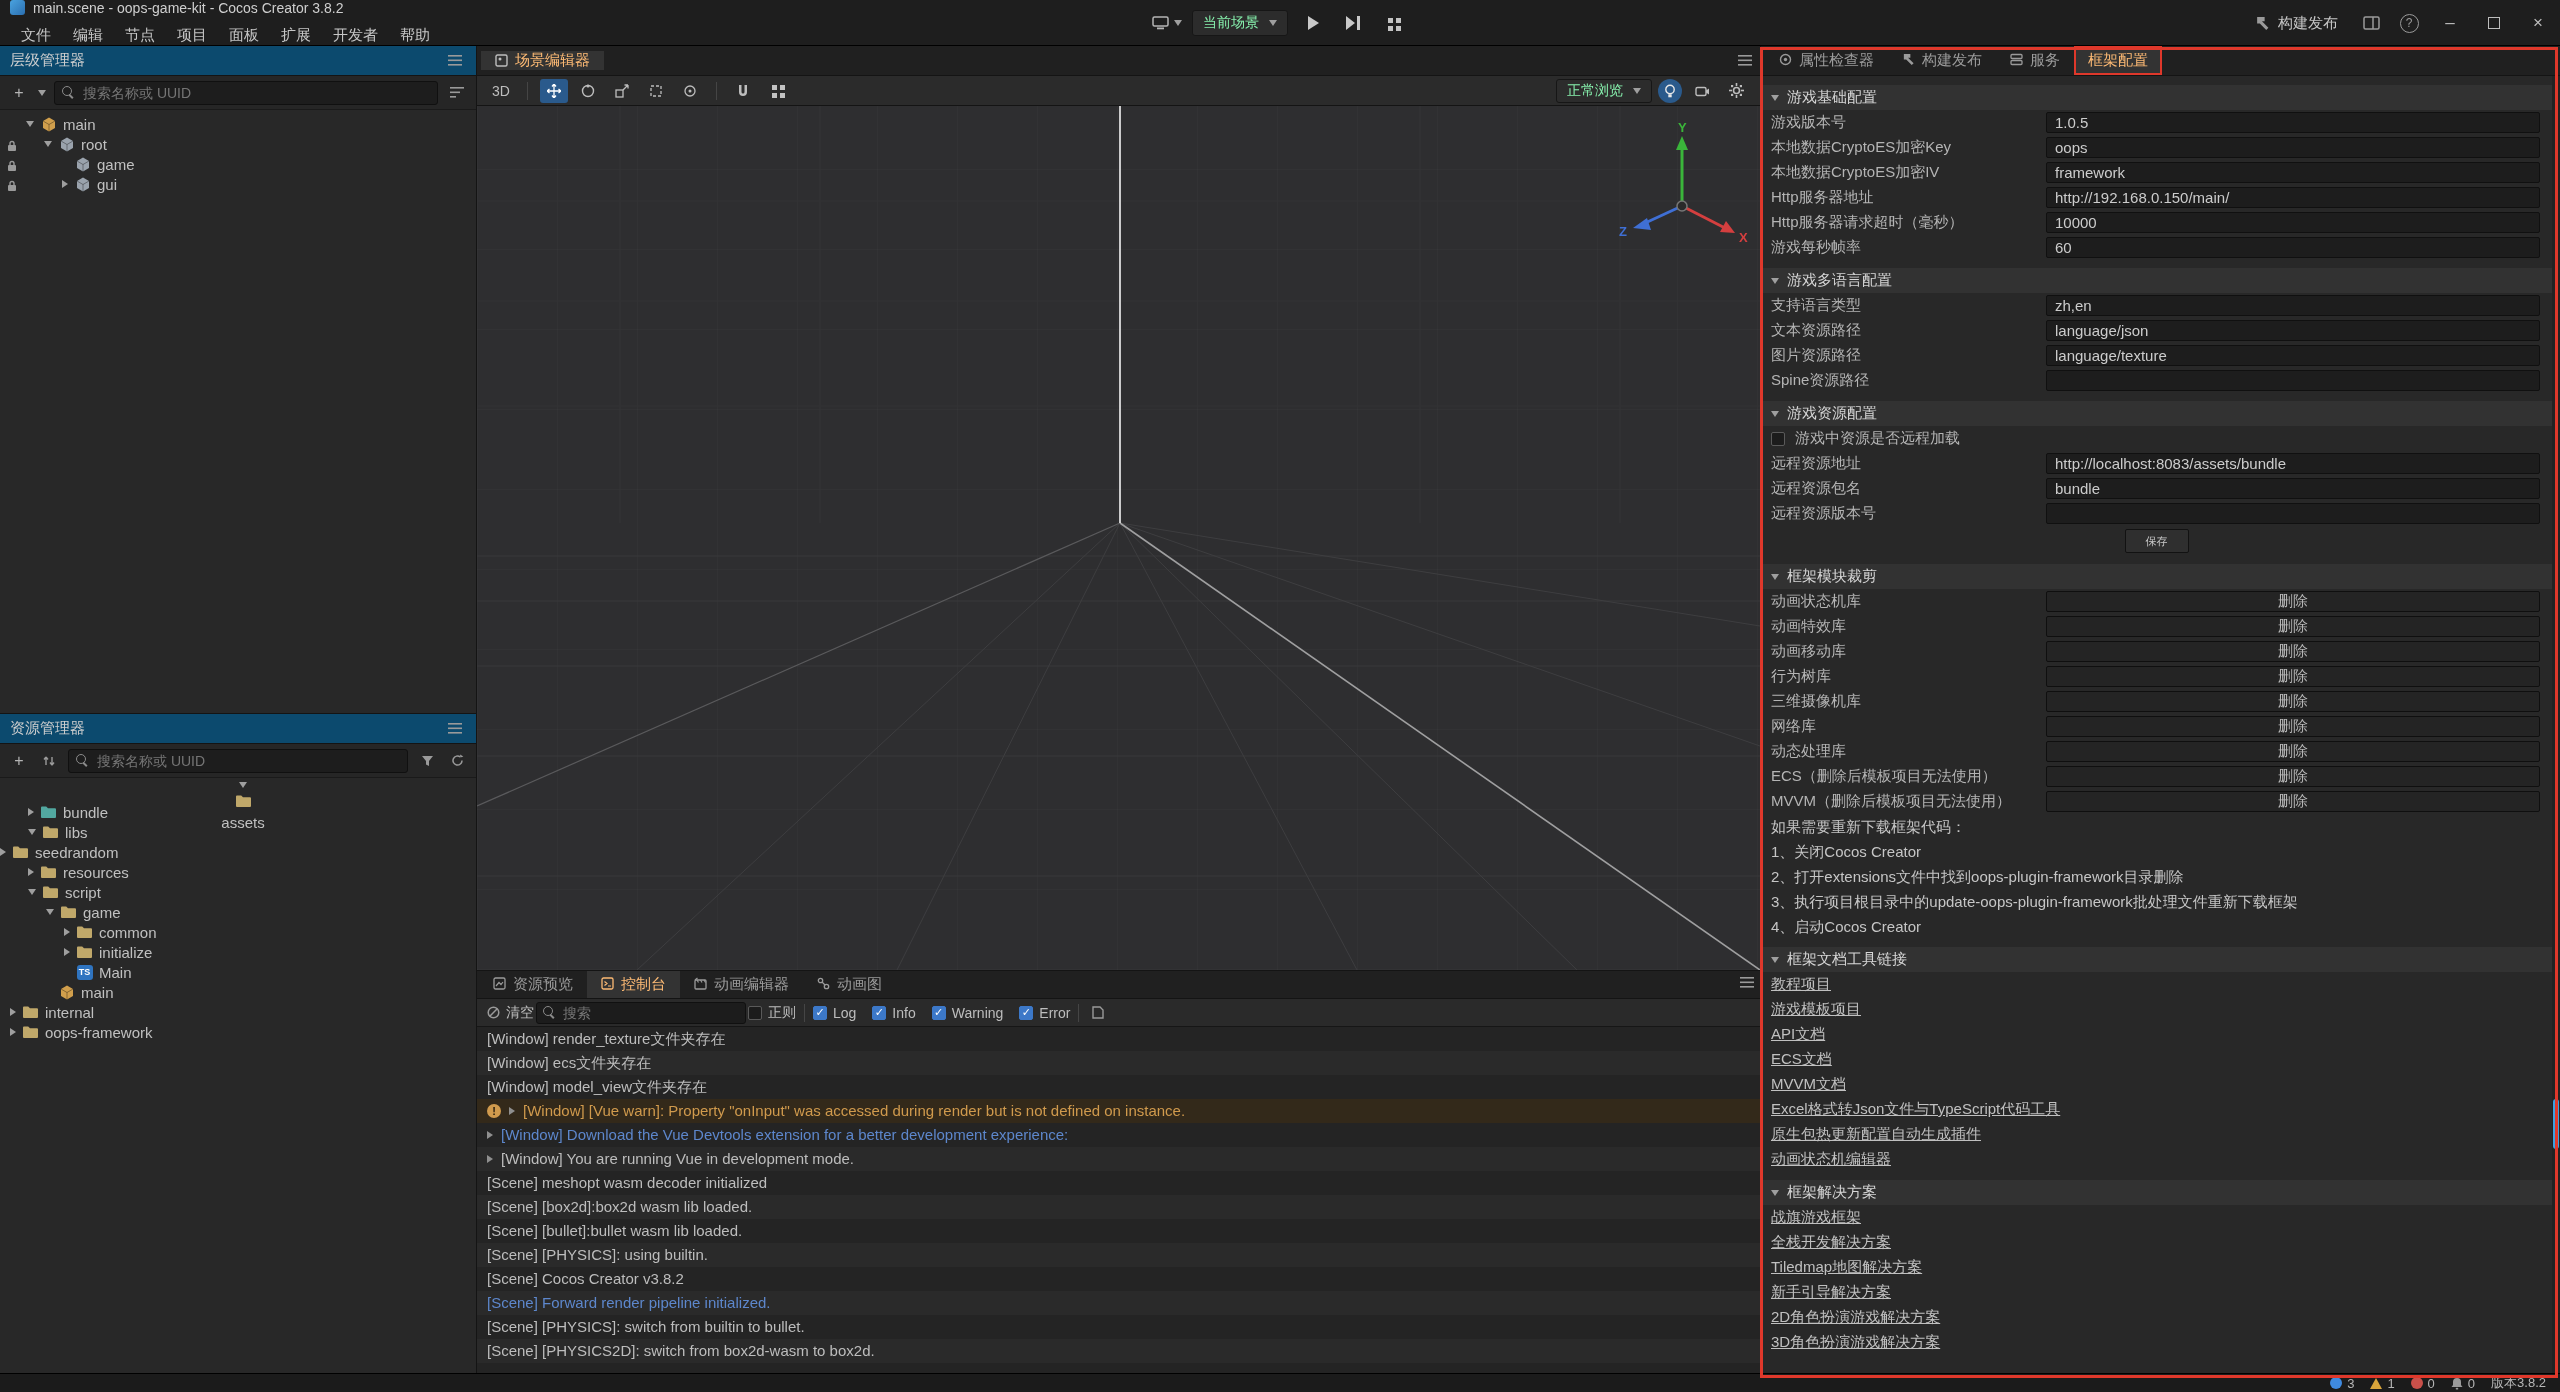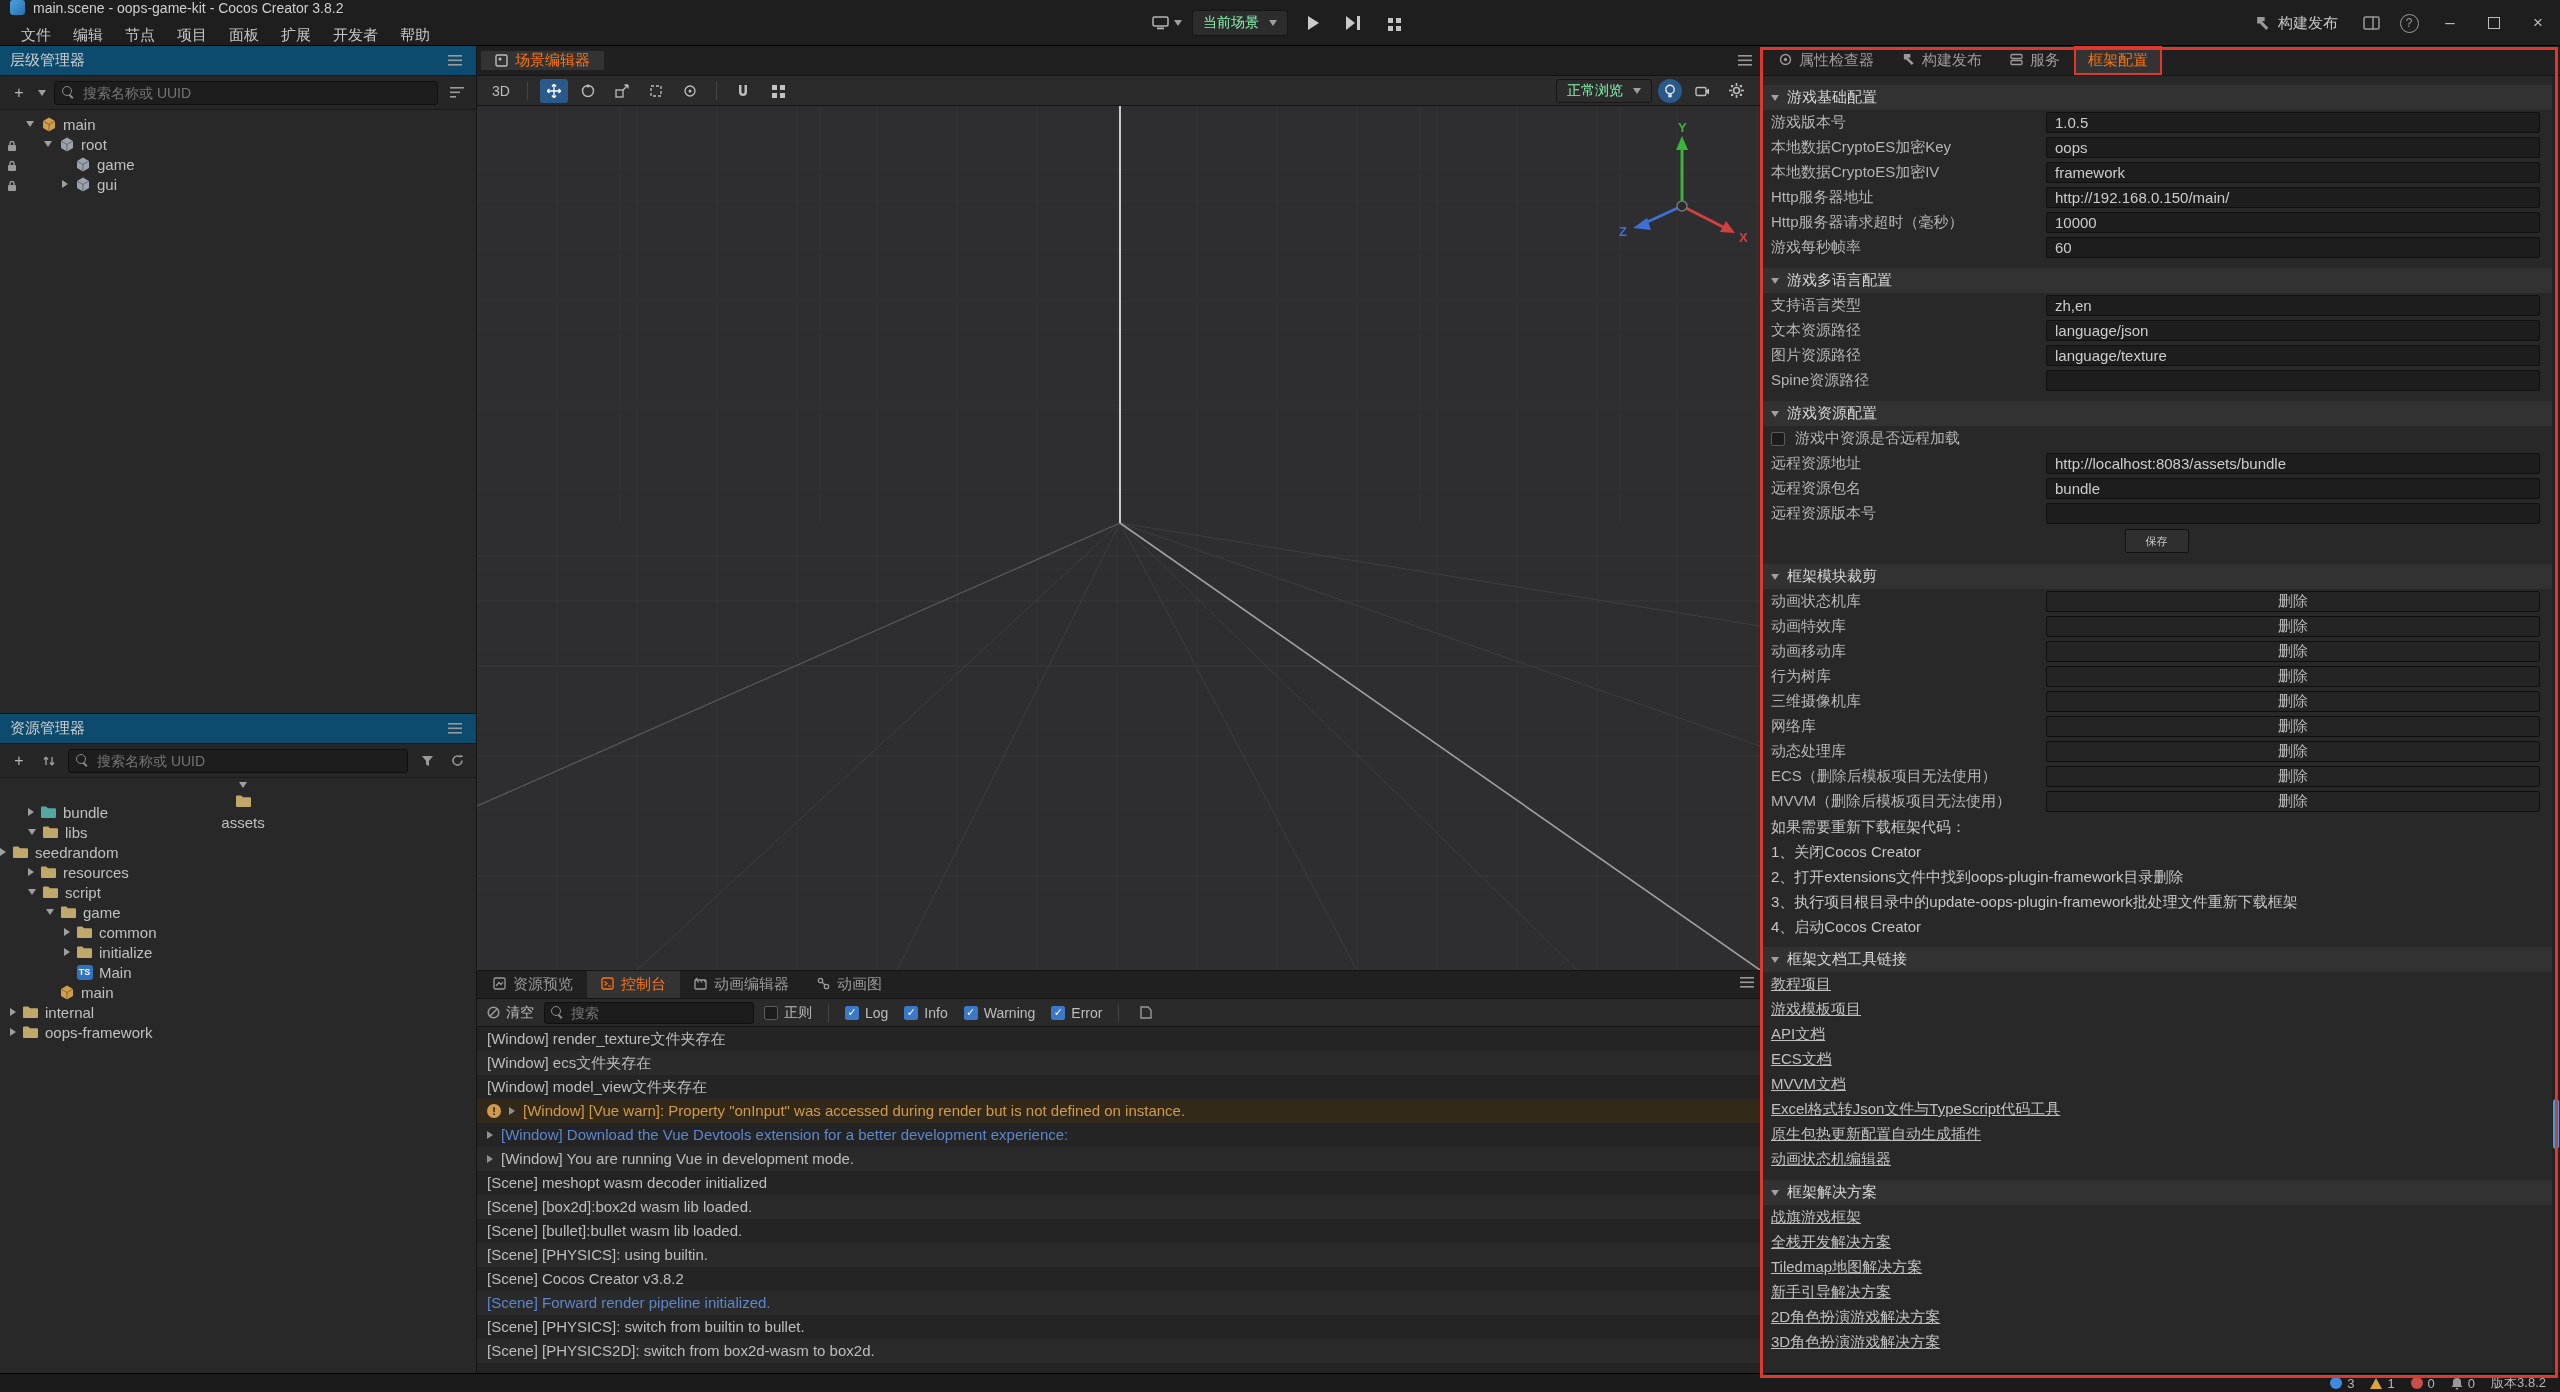--- a/index.html
+++ b/index.html
@@ -57,23 +57,23 @@
   .tool-btn.selected { background:#2a5a8c; color:#fff; }
   .v-sep { width:1px; height:18px; background:#454545; margin:0 6px; }
   #viewport { position:absolute; left:0; top:60px; width:1283px; height:864px; overflow:hidden;
     background-image:repeating-linear-gradient(0deg, rgba(255,255,255,0.02) 0 1px, transparent 1px 80px),
                      repeating-linear-gradient(90deg, rgba(255,255,255,0.02) 0 1px, transparent 1px 80px); }
   #gizmo { position:absolute; left:1130px; top:12px; }
 
   #console { position:absolute; left:0; top:924px; width:1283px; height:403px; background:#242424; border-top:1px solid #141414; }
   .console-tabbar { height:28px; background:#202020; border-bottom:1px solid #141414; display:flex; align-items:stretch; padding:0 2px; }
   .tab { display:flex; align-items:center; gap:7px; padding:0 14px; font-size:15px; color:#9b9b9b; }
-  .tab.active { background:#333; color:#f97316; }
+  .tab.active { background:#333; color:#fdba74; }
   .tab.highlight { outline:2px solid #df382b; outline-offset:-2px; }
-  .console-toolbar { height:28px; background:#2a2a2a; border-bottom:1px solid #161616; display:flex; align-items:center; gap:10px; padding:0 10px; font-size:14px; }
+  .console-toolbar { height:28px; background:#2a2a2a; border-bottom:1px solid #161616; display:flex; align-items:center; gap:2px; padding:0 10px; font-size:14px; }
   .console-search { position:relative; width:210px; display:flex; }
   .console-search .mag { position:absolute; left:7px; top:4px; }
   .console-search input { width:100%; height:22px; background:#1c1c1c; border:1px solid #101010; border-radius:3px; color:#c8c8c8; font-size:14px; padding:0 6px 0 26px; font-family:inherit; }
   .cb { width:14px; height:14px; border:1px solid #5a5a5a; background:#1c1c1c; border-radius:2px; display:inline-flex; align-items:center; justify-content:center; flex:none; }
   .cb.checked { background:#3c78c8; border-color:#3c78c8; color:#fff; font-size:11px; line-height:1; }
   .filter-item { display:flex; align-items:center; gap:6px; color:#bdbdbd; }
   #log-list { position:absolute; left:0; top:56px; right:0; bottom:0; overflow:hidden; }
   .log-row { height:24px; line-height:24px; font-size:15px; padding:0 10px; white-space:nowrap; overflow:hidden; display:flex; align-items:center; gap:8px; color:#bdbdbd; }
   .log-row.alt { background:#2a2a2a; }
   .log-row.warn { background:#33291a; color:#d09a4d; }

